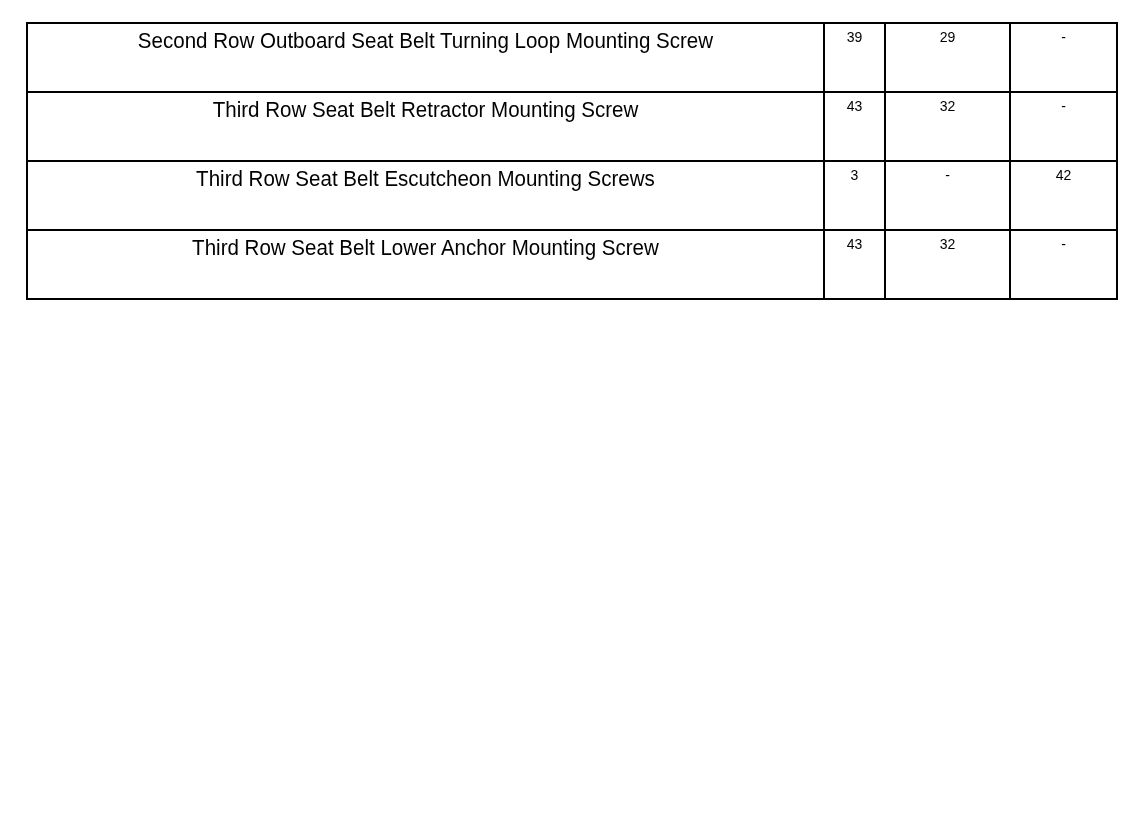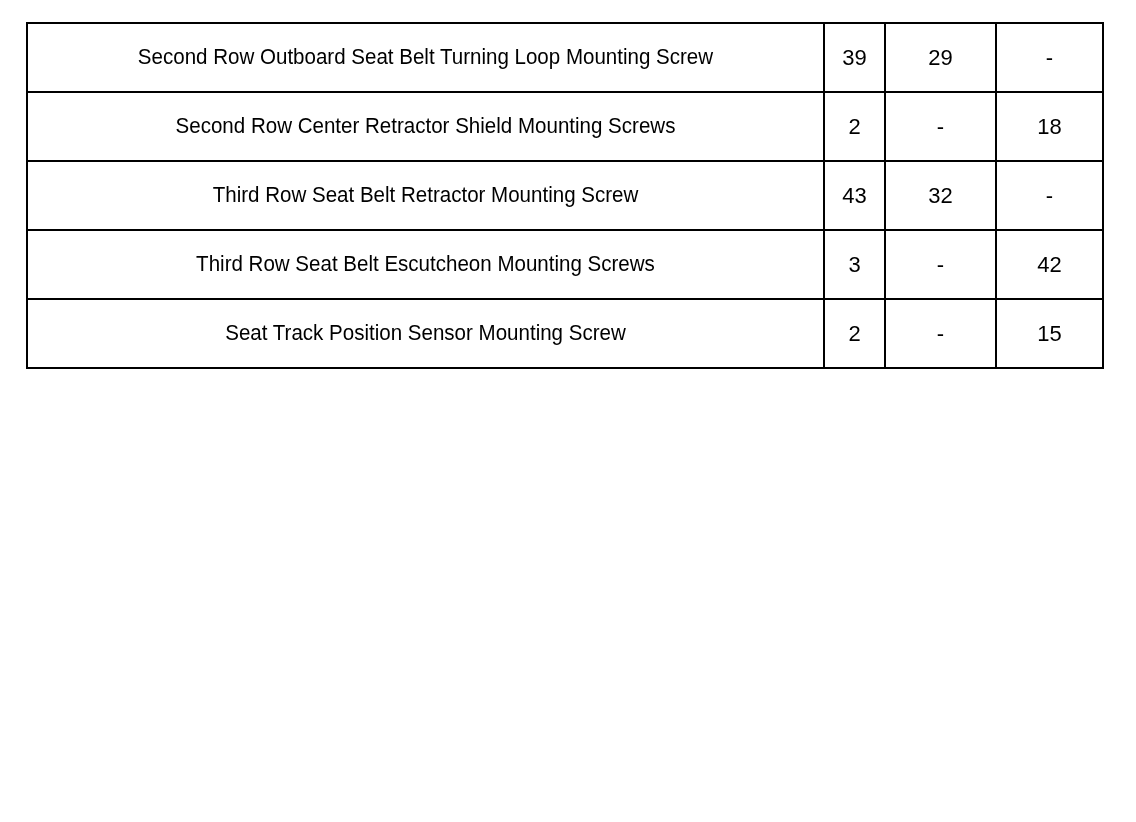--- a/index.html
+++ b/index.html
@@ -27,21 +27,21 @@
     left: 26px;
     top: 22px;
     width: 1072px;
     border-collapse: collapse;
     table-layout: fixed;
     background: #ffffff;
   }
 
   .spec-table td {
     border: 2px solid #000000;
-    padding: 16px;
+    padding: 0;
     vertical-align: top;
     height: 69px;
     box-sizing: border-box;
   }
 
   .cell-inner {
     display: block;
     padding-top: 6px;
     line-height: 1.05;
   }
@@ -57,59 +57,45 @@
     transform-origin: center top;
     white-space: nowrap;
     padding-left: 4px;
     padding-right: 4px;
   }
 
   .col-num {
     text-align: center;
   }
   .col-num .cell-inner {
-    font-size: 22px;
+    font-size: 14px;
   }
 
   .col-n1 { width: 61px; }
-  .col-n2 { width: 111px; }
+  .col-n2 { width: 125px; }
   .col-n3 { width: 107px; }
 </style>
 </head>
 <body>
 
 <div class="page">
   <table class="spec-table" id="spec-table">
     <tbody id="spec-table-body">
         <tr>
           <td class="col-desc">
             <span class="cell-inner">Second Row Outboard Seat Belt Turning Loop Mounting Screw</span>
           </td>
           <td class="col-num col-n1">
             <span class="cell-inner">39</span>
           </td>
           <td class="col-num col-n2">
             <span class="cell-inner">29</span>
           </td>
           <td class="col-num col-n3">
             <span class="cell-inner">-</span>
-          </td>
-        </tr>
-        <tr>
-          <td class="col-desc">
-            <span class="cell-inner">Second Row Center Retractor Shield Mounting Screws</span>
-          </td>
-          <td class="col-num col-n1">
-            <span class="cell-inner">2</span>
-          </td>
-          <td class="col-num col-n2">
-            <span class="cell-inner">-</span>
-          </td>
-          <td class="col-num col-n3">
-            <span class="cell-inner">18</span>
           </td>
         </tr>
         <tr>
           <td class="col-desc">
             <span class="cell-inner">Third Row Seat Belt Retractor Mounting Screw</span>
           </td>
           <td class="col-num col-n1">
             <span class="cell-inner">43</span>
           </td>
           <td class="col-num col-n2">
@@ -128,27 +114,27 @@
           </td>
           <td class="col-num col-n2">
             <span class="cell-inner">-</span>
           </td>
           <td class="col-num col-n3">
             <span class="cell-inner">42</span>
           </td>
         </tr>
         <tr>
           <td class="col-desc">
-            <span class="cell-inner">Seat Track Position Sensor Mounting Screw</span>
+            <span class="cell-inner">Third Row Seat Belt Lower Anchor Mounting Screw</span>
           </td>
           <td class="col-num col-n1">
-            <span class="cell-inner">2</span>
+            <span class="cell-inner">43</span>
           </td>
           <td class="col-num col-n2">
-            <span class="cell-inner">-</span>
+            <span class="cell-inner">32</span>
           </td>
           <td class="col-num col-n3">
-            <span class="cell-inner">15</span>
+            <span class="cell-inner">-</span>
           </td>
         </tr>
       </tbody>
   </table>
 </div>
 
 </body></html>

